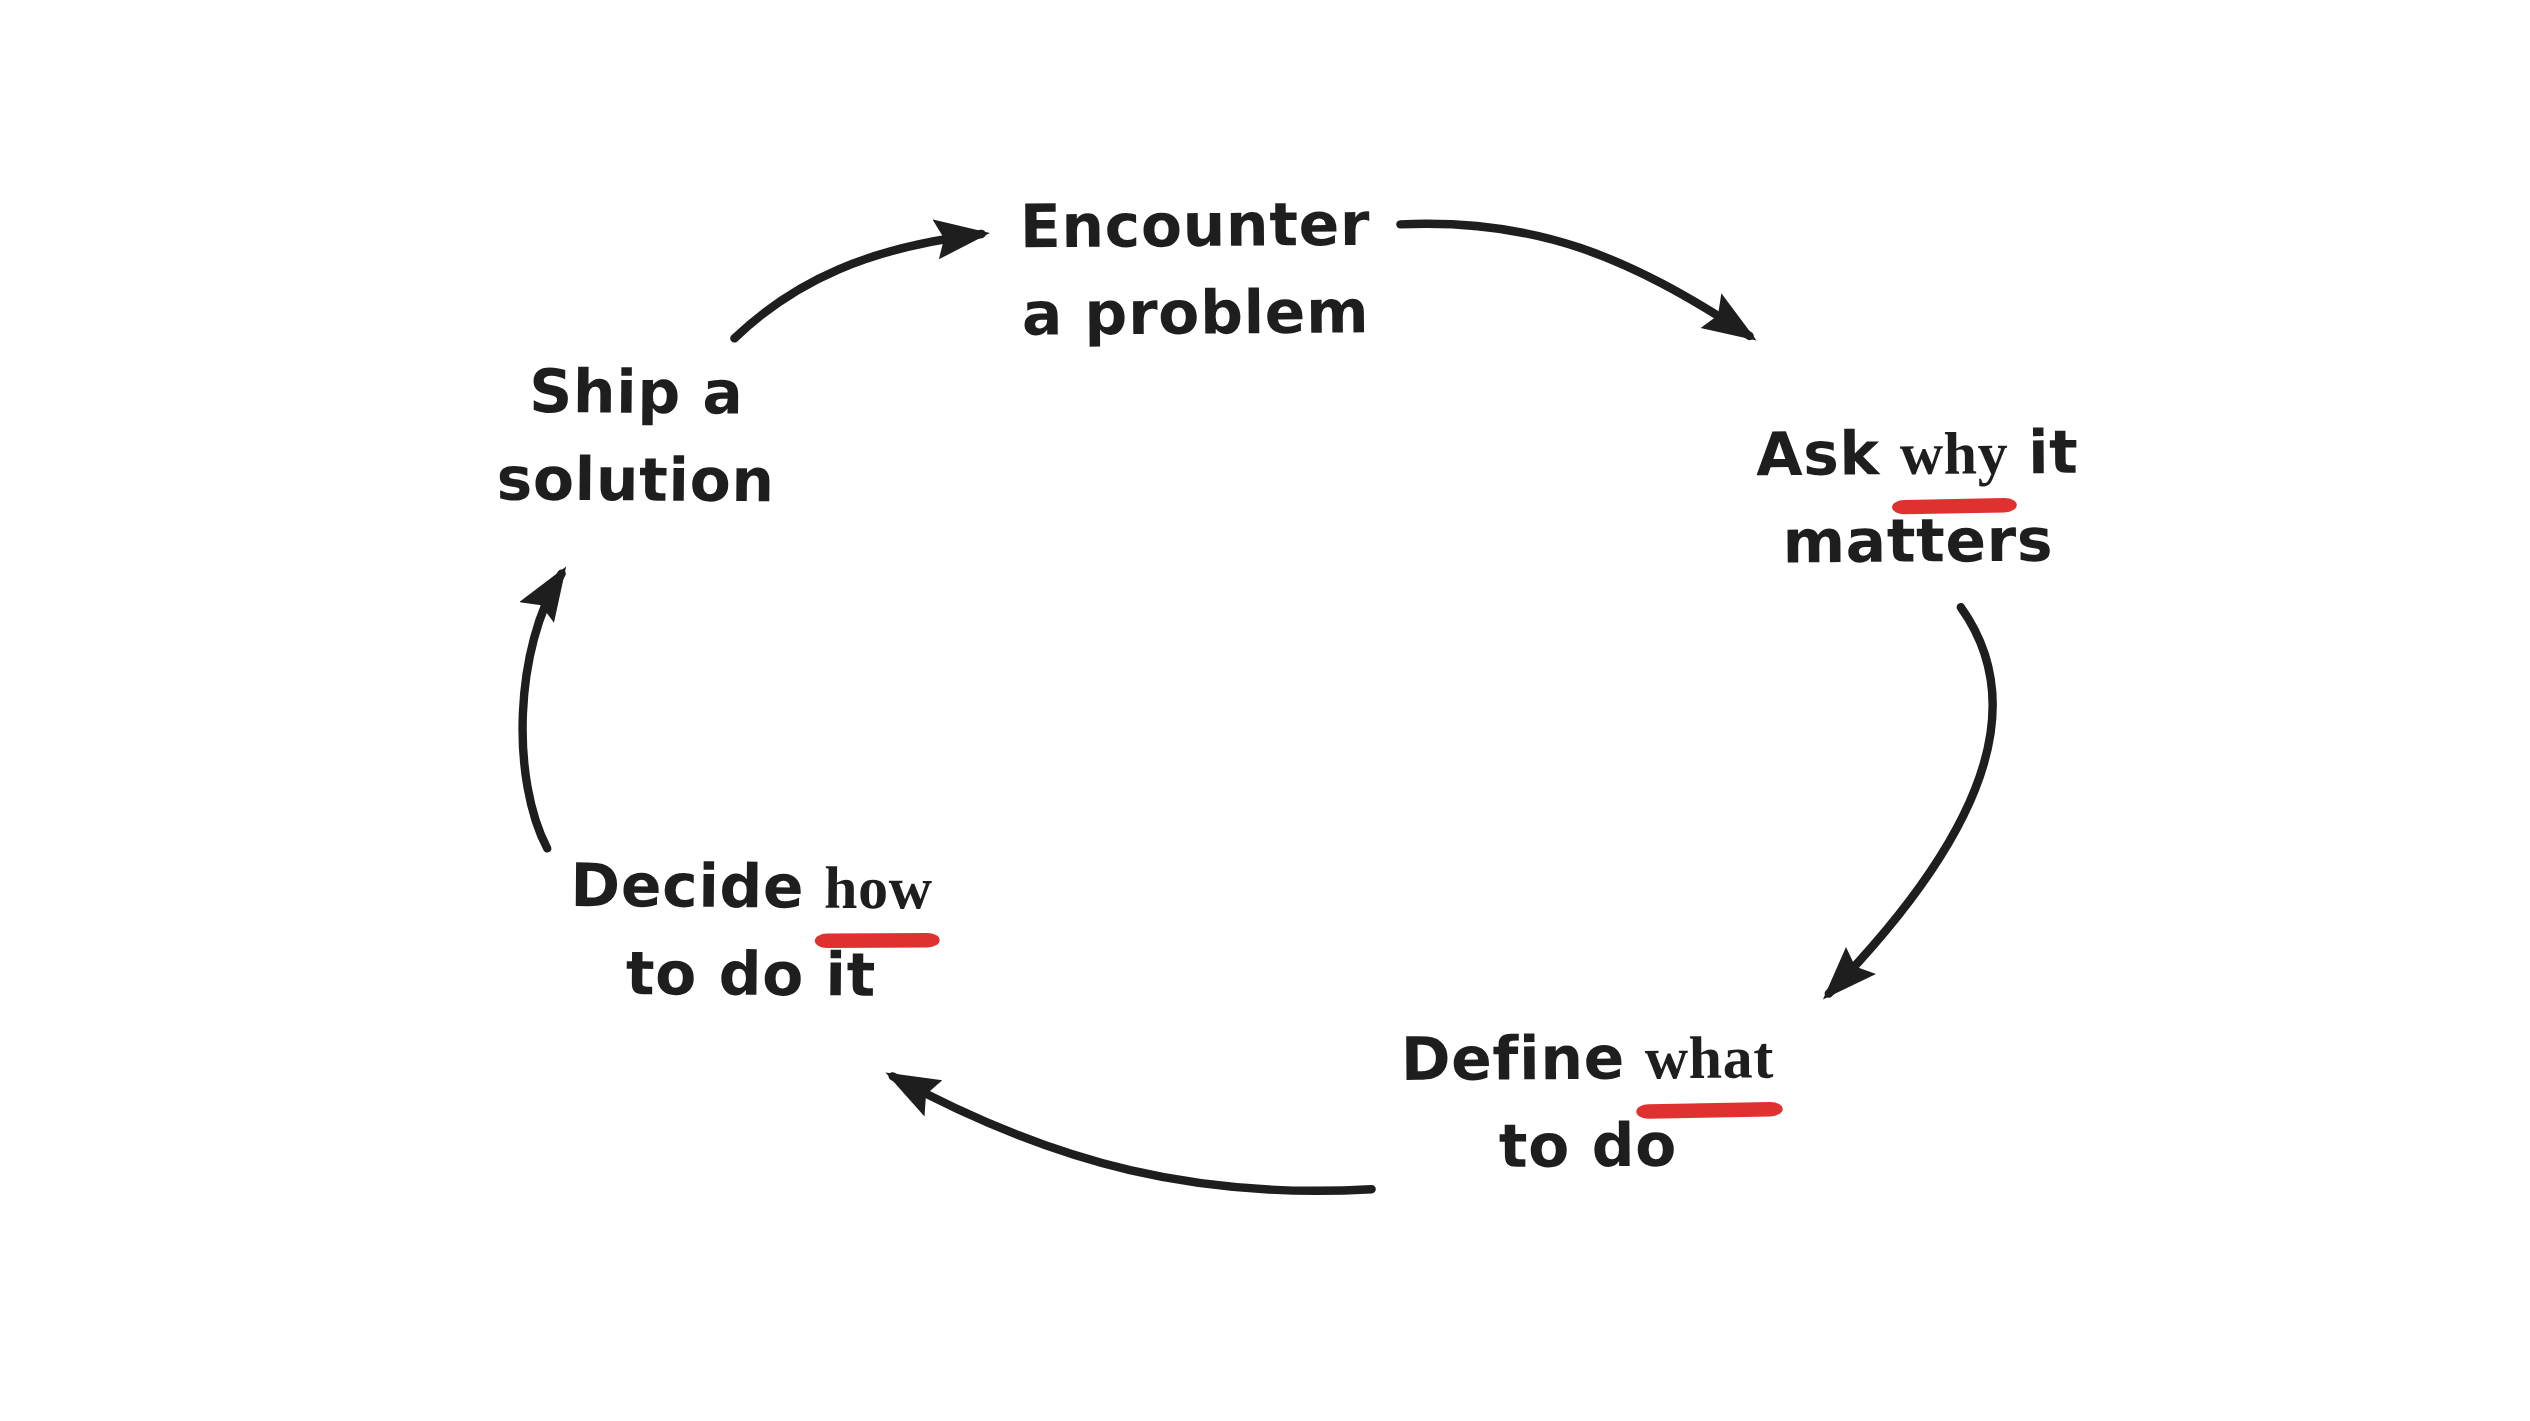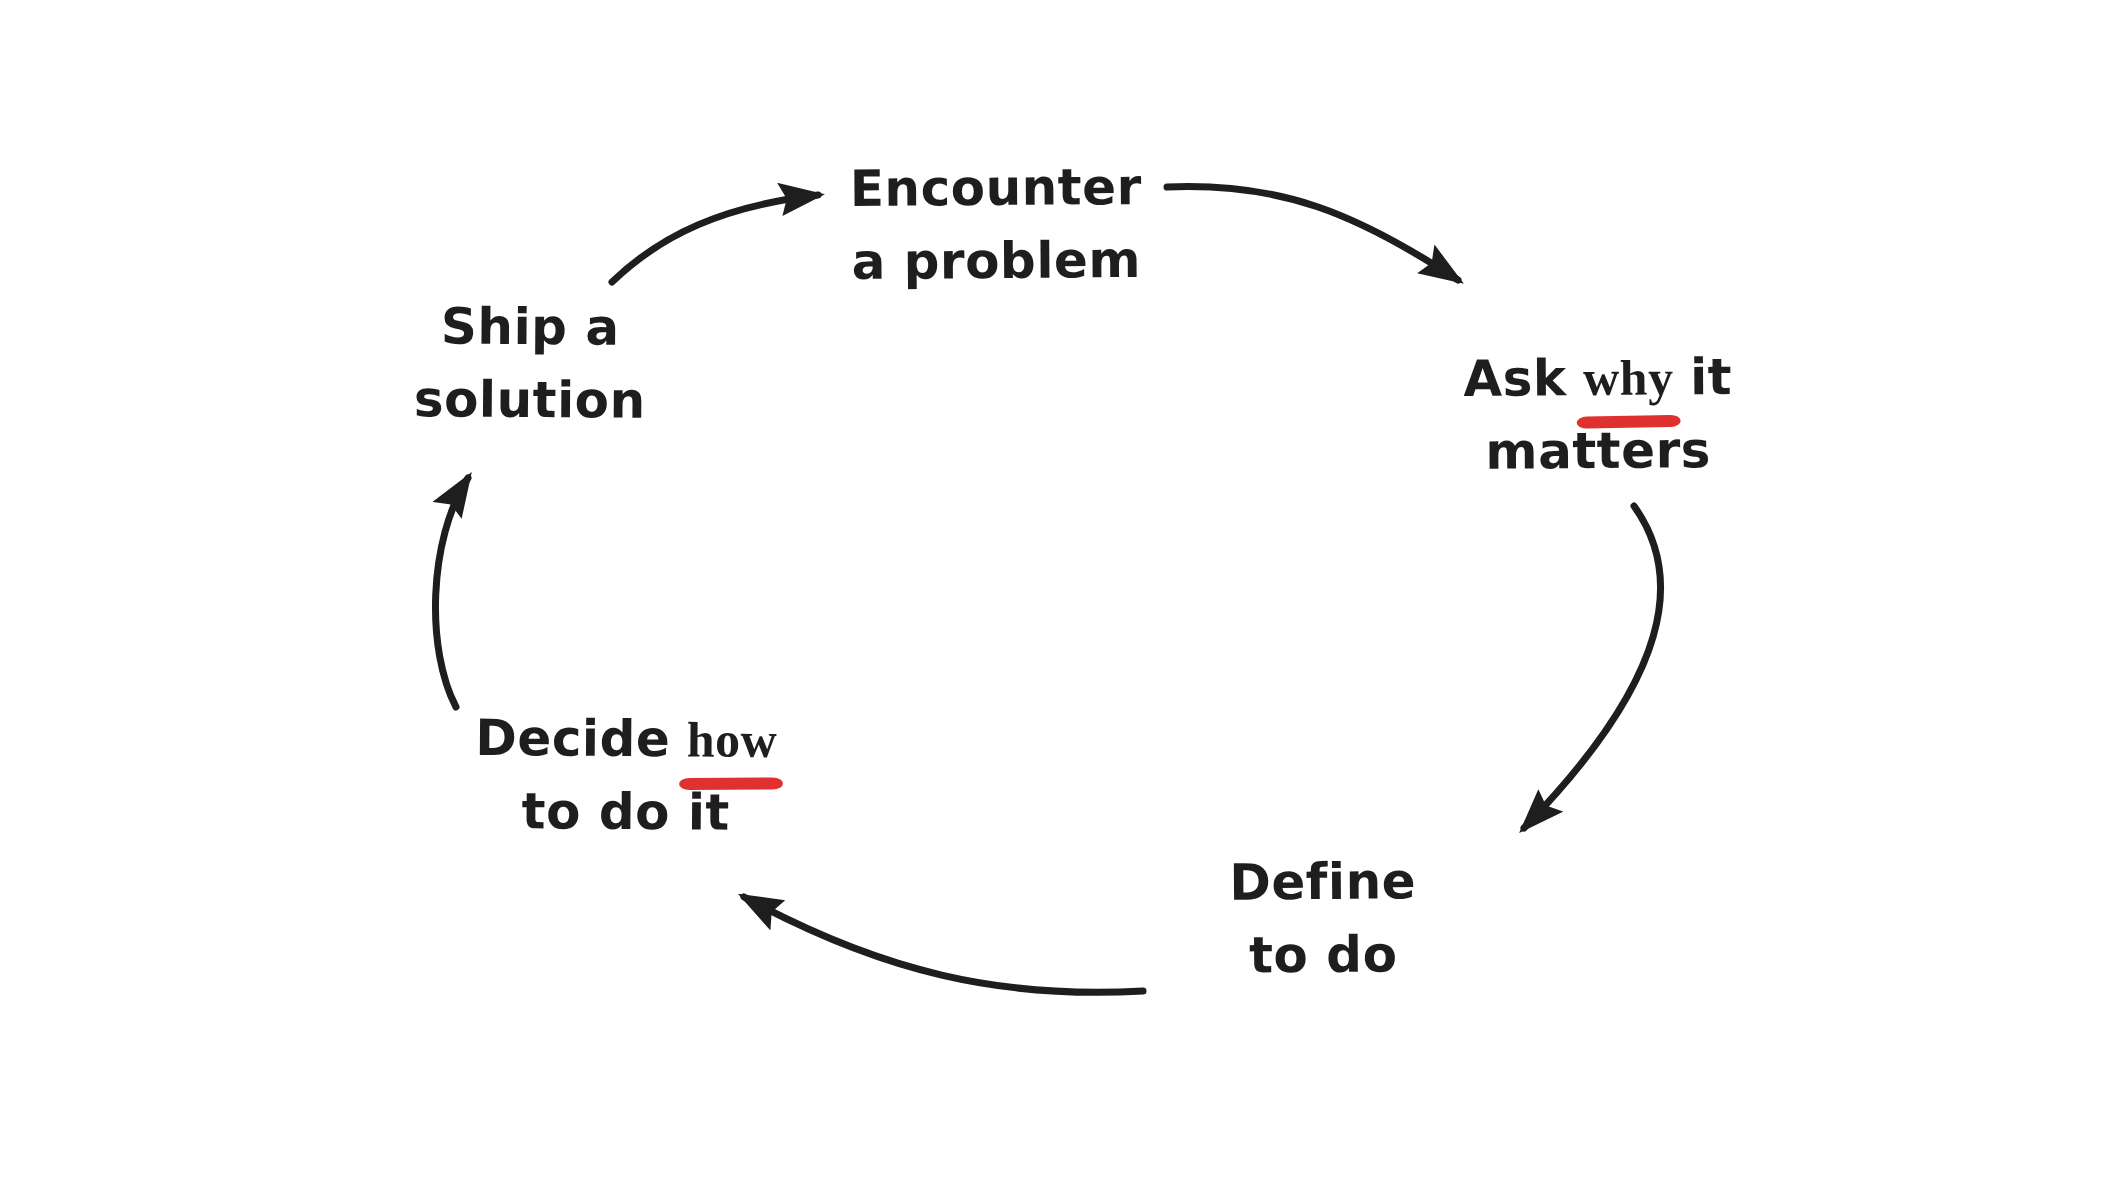--- a/index.html
+++ b/index.html
@@ -131,19 +131,20 @@
       <span class="em">how</span>
     </div>
     <div class="line">
       <span>to do it</span>
     </div>
   </div>
 
   <div class="node tilt-a" id="node-define">
     <div class="line">
       <span>Define</span>
+      <span class="em">what</span>
     </div>
     <div class="line">
       <span>to do</span>
     </div>
   </div>
 
 </div>
 
 </body></html>

